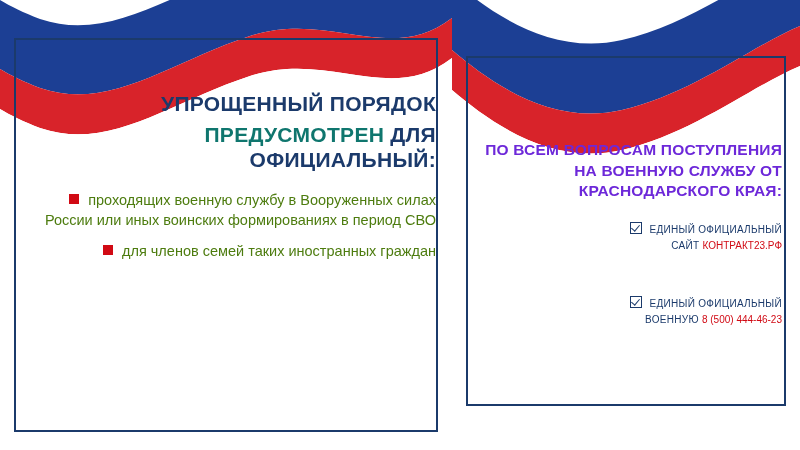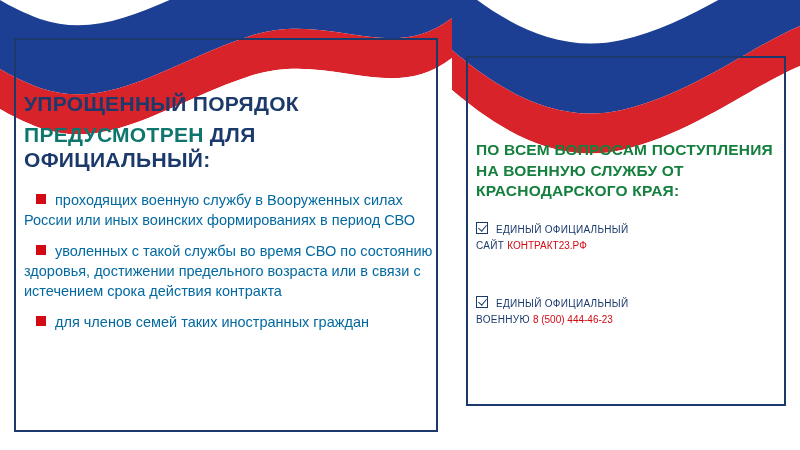--- a/index.html
+++ b/index.html
@@ -12,20 +12,21 @@
     background: #ffffff;
     font-family: "Liberation Sans", sans-serif;
     overflow: hidden;
   }
   .poster {
     position: relative;
     width: 800px;
     height: 450px;
     background: #ffffff;
     overflow: hidden;
+    text-align: right;
   }
 
   
   .panel-left {
     position: absolute;
     left: 0px;
     top: 0px;
     width: 452px;
     height: 450px;
     background: #ffffff;
@@ -100,21 +101,21 @@
     color: #0f766e;
   }
 
   .bullets {
     margin: 18px 0 0 0;
     padding: 0;
     list-style: none;
   }
   .bullet-item {
     position: relative;
-    color: #0369a1;
+    color: #4d7c0f;
     font-size: 14.5px;
     line-height: 1.38;
     margin-bottom: 11px;
     padding-left: 0px;
   }
   .sq {
     display: inline-block;
     width: 10px;
     height: 10px;
     background: #d10a14;
@@ -127,21 +128,21 @@
   }
 
   
   .right-content {
     position: absolute;
     left: 24px;
     top: 140px;
     width: 306px;
   }
   .rheading {
-    color: #15803d;
+    color: #6d28d9;
     font-size: 15.5px;
     font-weight: bold;
     line-height: 1.33;
     letter-spacing: 0.2px;
     margin: 0;
     text-transform: uppercase;
   }
   .contact-block {
     margin-top: 20px;
     color: #1b3a6b;
@@ -200,21 +201,20 @@
     </svg>
 
     <div class="card-left"></div>
 
     <div class="left-content">
       <div class="title-line1">УПРОЩЕННЫЙ ПОРЯДОК</div>
       <div class="title-line2"><span class="title-red">ПРЕДУСМОТРЕН</span><span> ДЛЯ ОФИЦИАЛЬНЫЙ:</span></div>
 
       <ul class="bullets">
         <li class="bullet-item"><span class="sq"></span><span class="bullet-text">проходящих военную службу в Вооруженных силах России или иных воинских формированиях в период СВО</span></li>
-        <li class="bullet-item"><span class="sq"></span><span class="bullet-text">уволенных с такой службы во время СВО по состоянию здоровья, достижении предельного возраста или в связи с истечением срока действия контракта</span></li>
         <li class="bullet-item"><span class="sq"></span><span class="bullet-text">для членов семей таких иностранных граждан</span></li>
       </ul>
     </div>
   </div>
 
   <div class="panel-right">
 
     <svg class="flag-wrap" viewBox="0 0 348 450" preserveAspectRatio="none">
       <path d="M0,-20 C40,14 100,56 170,40 C240,24 300,-24 348,-44 L348,26 C300,46 240,94 170,110 C100,126 40,84 0,50 Z" fill="#1c3f94"></path>
       <path d="M0,50 C40,84 100,126 170,110 C240,94 300,46 348,26 L348,66 C300,86 240,134 170,150 C100,166 40,124 0,90 Z" fill="#d8232a"></path>

